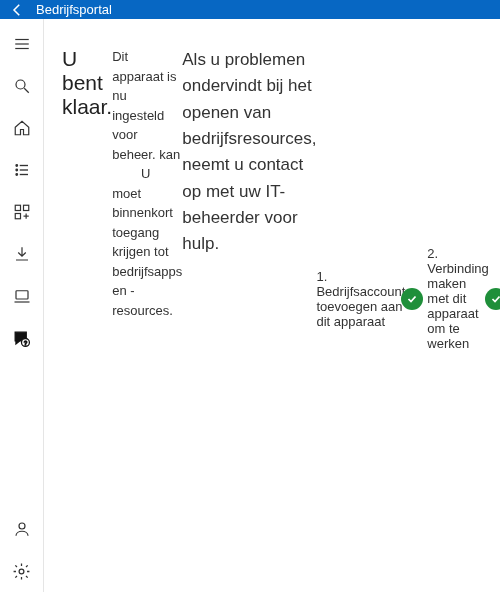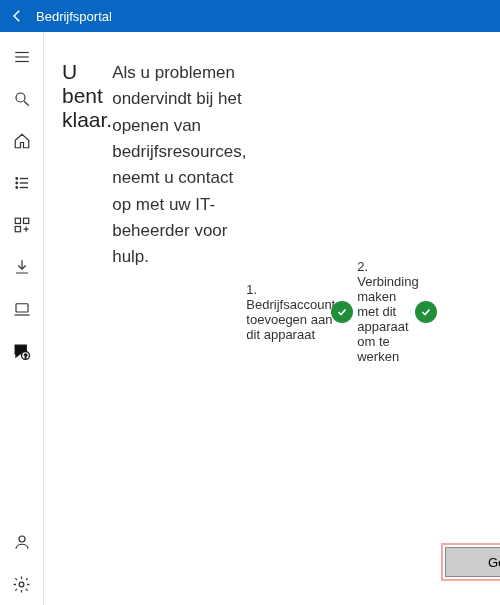--- a/index.html
+++ b/index.html
@@ -5,21 +5,21 @@
     * { box-sizing: border-box; margin: 0; padding: 0; }
     body {
       font-family: "Segoe UI", sans-serif;
       background: #fff;
       width: 500px;
       height: 605px;
       overflow: hidden;
       position: relative;
     }
     .titlebar {
-      height: 32px;
+      height: 19px;
       background: #0767c3;
       color: #fff;
       display: flex;
       align-items: center;
       padding: 0 8px;
       gap: 10px;
       font-size: 13px;
     }
     .back-icon svg { display: block; }
     .app-body {
@@ -192,20 +192,25 @@
       <svg width="19" height="19" viewBox="0 0 24 24" fill="none" stroke="#333" stroke-width="1.6">
         <circle cx="12" cy="12" r="3"></circle>
         <path d="M12 2v3M12 19v3M4.2 4.2l2.1 2.1M17.7 17.7l2.1 2.1M2 12h3M19 12h3M4.2 19.8l2.1-2.1M17.7 6.3l2.1-2.1"></path>
       </svg>
     </div>
   </div>
 
   <div class="content">
     <h1>U bent klaar.</h1>
 
+    <div class="para">
+      <span>Dit apparaat is nu ingesteld voor beheer. kan</span>
+      &nbsp;&nbsp;&nbsp;&nbsp;&nbsp;&nbsp;&nbsp;
+      <span>U moet binnenkort toegang krijgen tot bedrijfsapps en -resources.</span>
+    </div>
 
     <div class="para2">Als u problemen ondervindt bij het openen van bedrijfsresources, neemt u contact op met uw IT-beheerder voor hulp.</div>
 
     <div class="step">
       <span>1. Bedrijfsaccount toevoegen aan dit apparaat</span>
       <span class="check">
         <svg width="12" height="12" viewBox="0 0 24 24" fill="none" stroke="#fff" stroke-width="3.5">
           <path d="M5 12 L10 17 L19 7"></path>
         </svg>
       </span>

